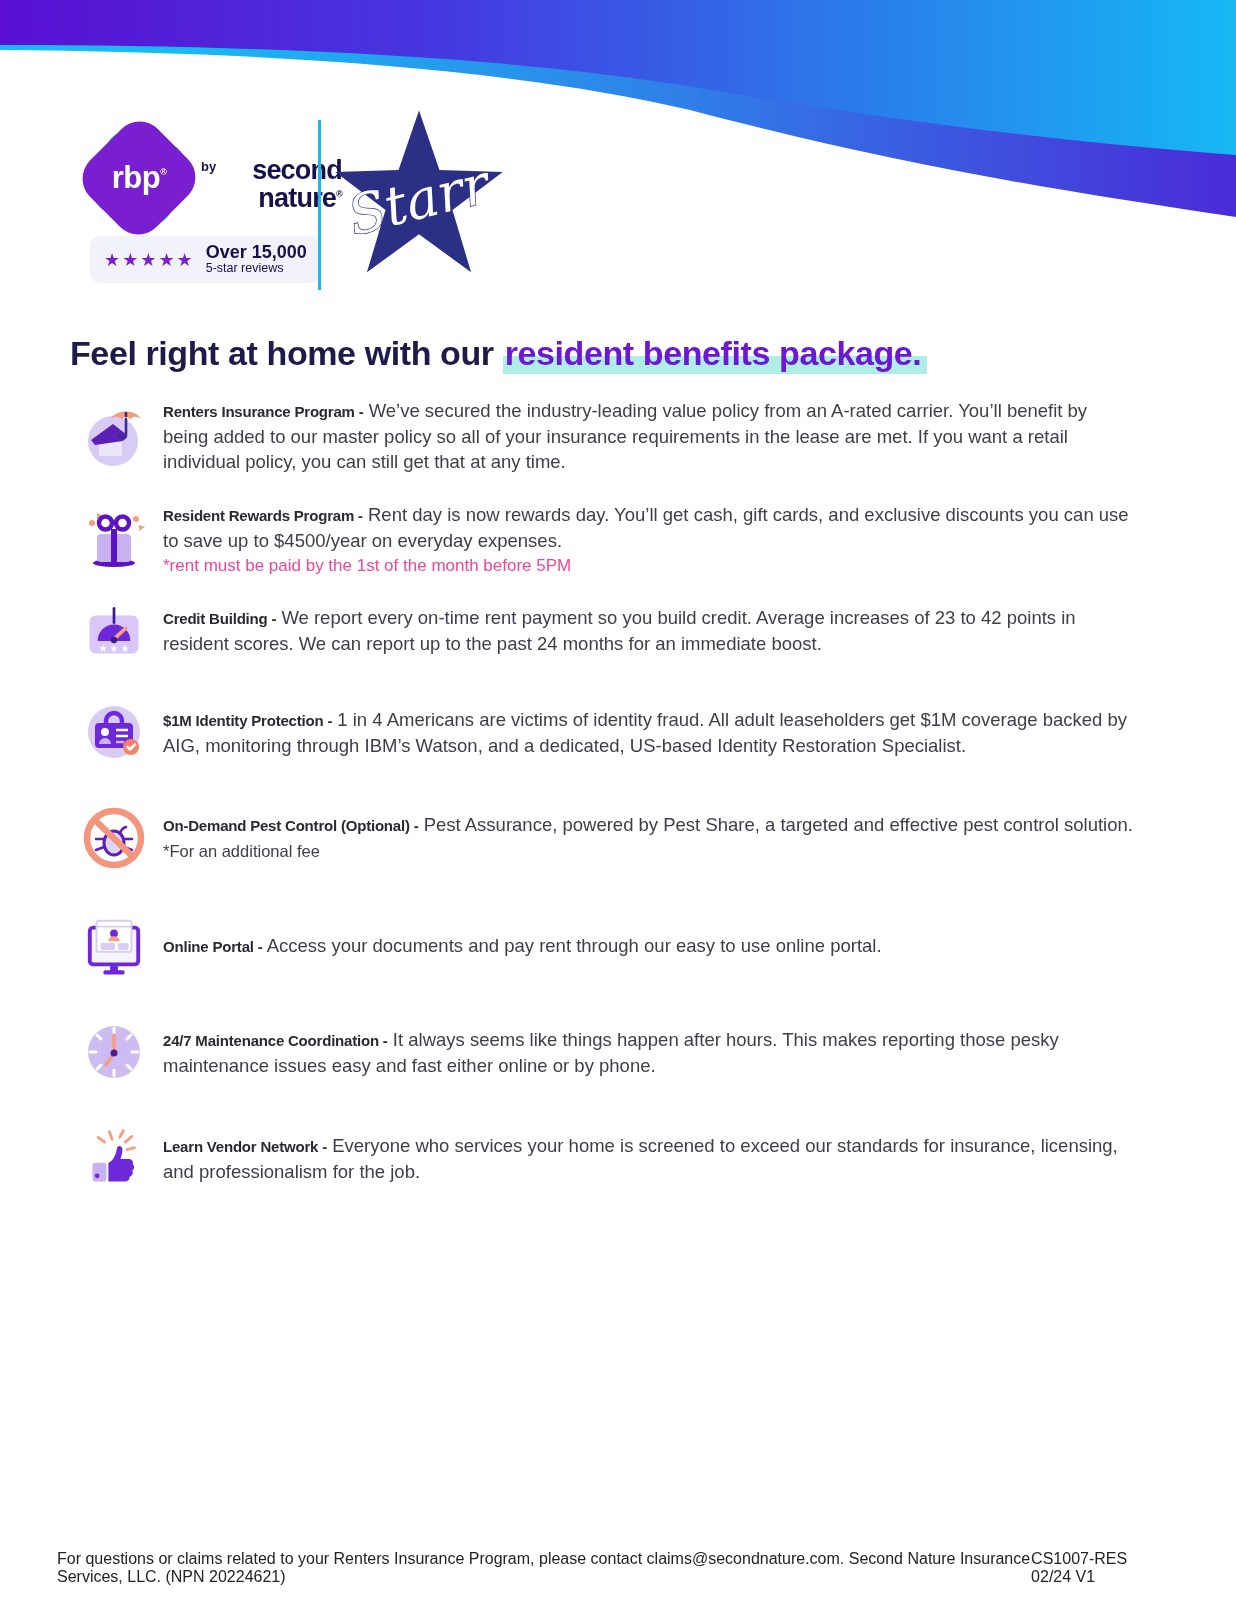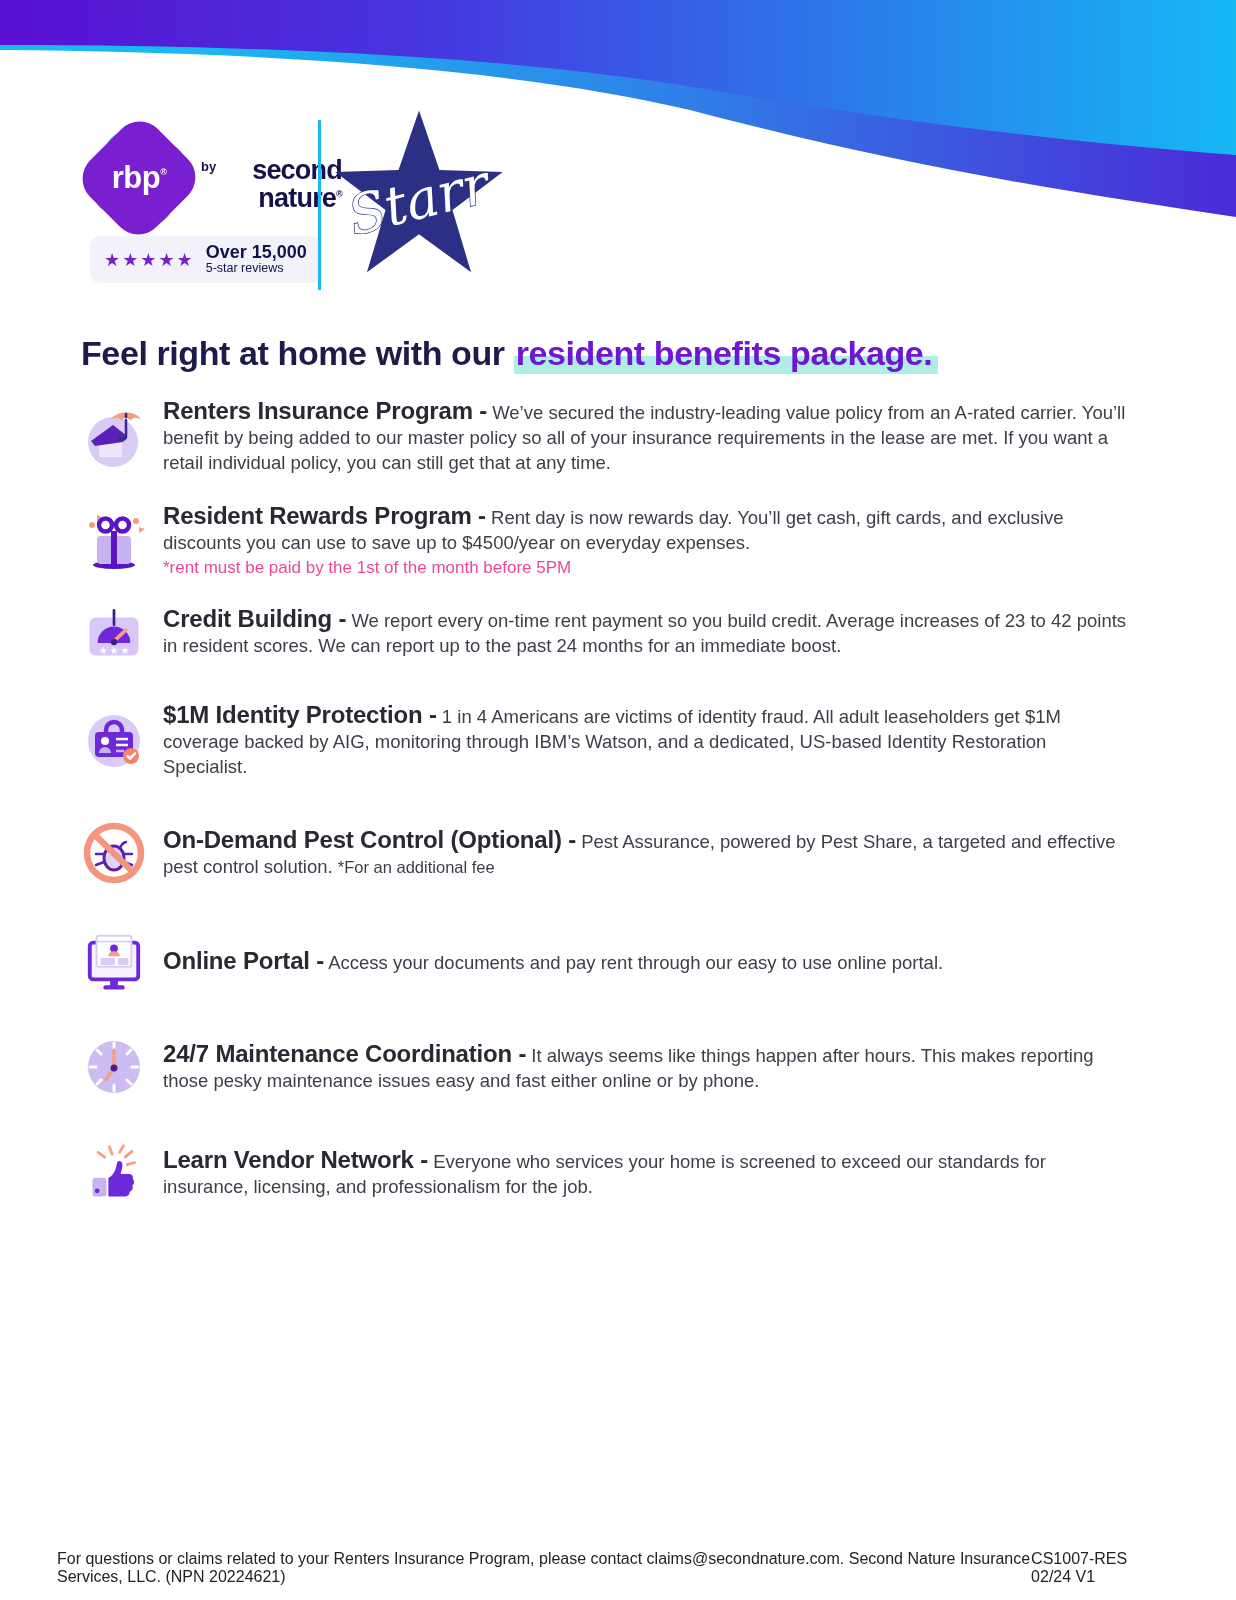--- a/index.html
+++ b/index.html
@@ -26,32 +26,32 @@
   .reviews-pill { position:absolute; left:90px; top:236px; display:flex; align-items:center; gap:11px;
     background:#f2f2fa; border-radius:10px; padding:8px 14px; }
   .reviews-stars { color:#7a1fd0; font-size:18px; letter-spacing:2px; line-height:18px; }
   .reviews-text { display:flex; flex-direction:column; color:#16114a; }
   .reviews-line1 { font-size:18px; font-weight:700; line-height:17px; }
   .reviews-line2 { font-size:12.5px; line-height:14px; }
   .logo-divider { position:absolute; left:318px; top:120px; width:3px; height:170px; background:#1ab9f1; }
   .starr-logo { position:absolute; left:326px; top:108px; width:186px; height:192px; }
 
   
-  .headline { position:absolute; left:81px; top:334px; width:1110px;
+  .headline { position:absolute; left:70px; top:334px; width:1110px;
     font-size:34px; font-weight:700; letter-spacing:-0.4px; color:#1e1b4b; }
   .headline-highlight { color:#6d16d3;
     background:linear-gradient(180deg, rgba(0,0,0,0) 54%, #aeeee6 54%);
     padding:0 6px 2px 2px; }
 
   
   .benefits { position:absolute; left:82px; top:398px; width:1056px; }
   .benefit { display:flex; align-items:center; gap:17px; }
   .icon-wrap { width:64px; height:64px; flex:none; display:flex; align-items:center; justify-content:center; }
   .benefit-text { font-size:18.5px; line-height:25px; color:#3f3d49; width:972px; }
-  .benefit-text strong { font-size:24px; color:#2b2833; letter-spacing:-0.2px; }
+  .benefit-text strong { font-size:15px; color:#2b2833; letter-spacing:-0.2px; }
   .block-note { display:block; font-size:17px; color:#ec4899; }
   .inline-note { font-size:16.5px; }
 
   
   .learn-more { position:absolute; top:1432px; left:0; width:100%; text-align:center;
     font-size:21px; color:#1e1b4b; }
   .learn-more-link { color:#7a1fd0; font-weight:700; text-decoration:none; }
   .fine-print { position:absolute; top:1550px; left:57px; right:72px; display:flex;
     justify-content:space-between; font-size:16px; color:#232323; }
 </style>

